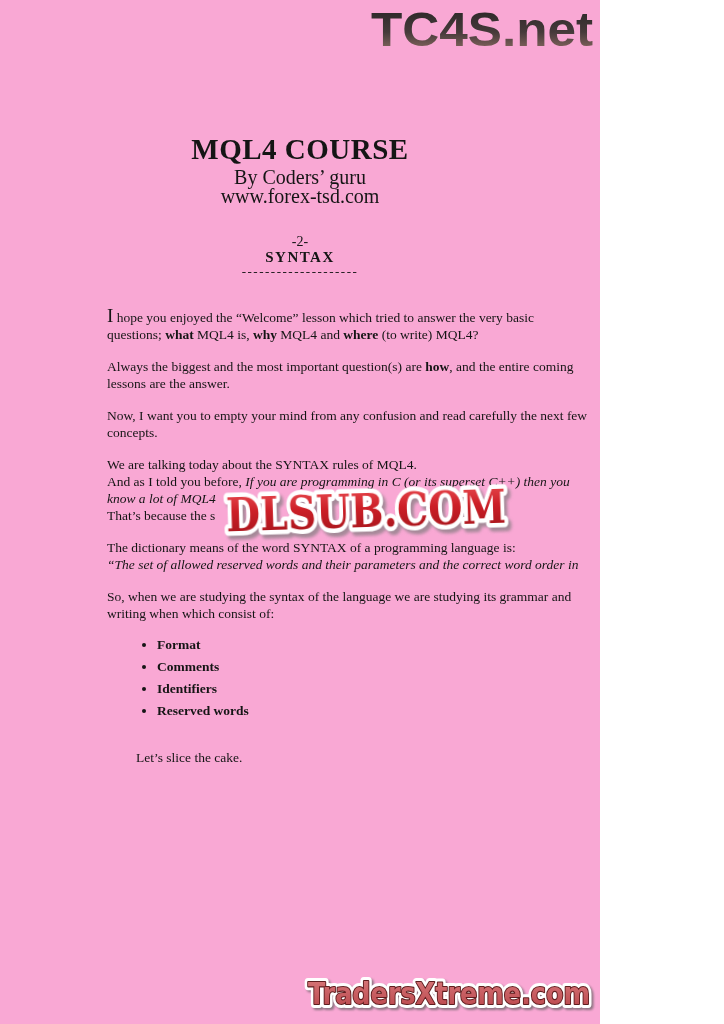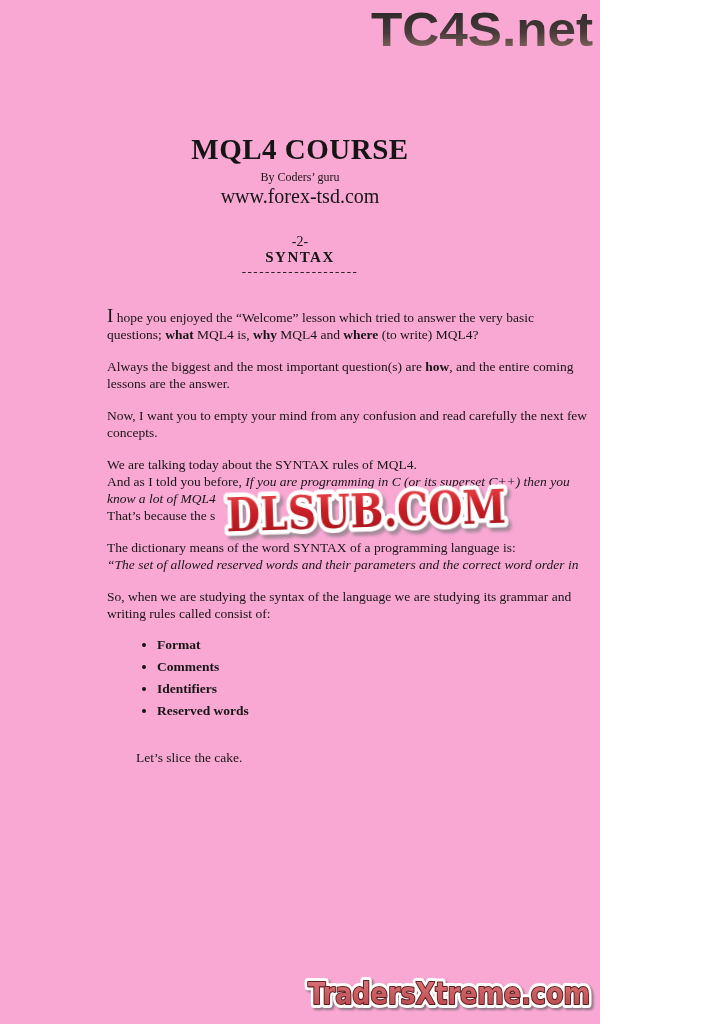--- a/index.html
+++ b/index.html
@@ -21,21 +21,21 @@
     width: 100%;
     text-align: center;
   }
   .doc-title {
     margin: 4px;
     font-size: 29px;
     font-weight: bold;
     line-height: 30px;
     letter-spacing: 0.5px;
   }
-  .doc-byline { font-size: 12px; line-height: 19px; margin-top: 4px; }
+  .doc-byline { font-size: 20px; line-height: 19px; margin-top: 4px; }
   .doc-website { font-size: 20px; line-height: 19px; }
   .doc-lesson-number { font-size: 14px; line-height: 15px; margin-top: 28px; }
   .doc-lesson-title { font-size: 15px; font-weight: bold; line-height: 17px; letter-spacing: 1.5px; }
   .doc-divider { font-size: 13px; line-height: 12px; letter-spacing: 1.5px; }
 
   
   .doc-content {
     position: absolute;
     top: 309px;
     left: 107px;
@@ -138,21 +138,21 @@
       <span class="ln"><span>That’s because the s</span></span>
     </p>
 
     <p>
       <span class="ln"><span>The dictionary means of the word SYNTAX of a programming language is:</span></span>
       <span class="ln"><span class="i">“The set of allowed reserved words and their parameters and the correct word order in</span></span>
     </p>
 
     <p>
       <span class="ln"><span>So, when we are studying the syntax of the language we are studying its grammar and</span></span>
-      <span class="ln"><span>writing rules called consist of:</span></span>
+      <span class="ln"><span>writing when which consist of:</span></span>
     </p>
 
     <ul class="syntax-list">
       <li>Format</li>
       <li>Comments</li>
       <li>Identifiers</li>
       <li>Reserved words</li>
     </ul>
 
     <p class="closing">Let’s slice the cake.</p>

